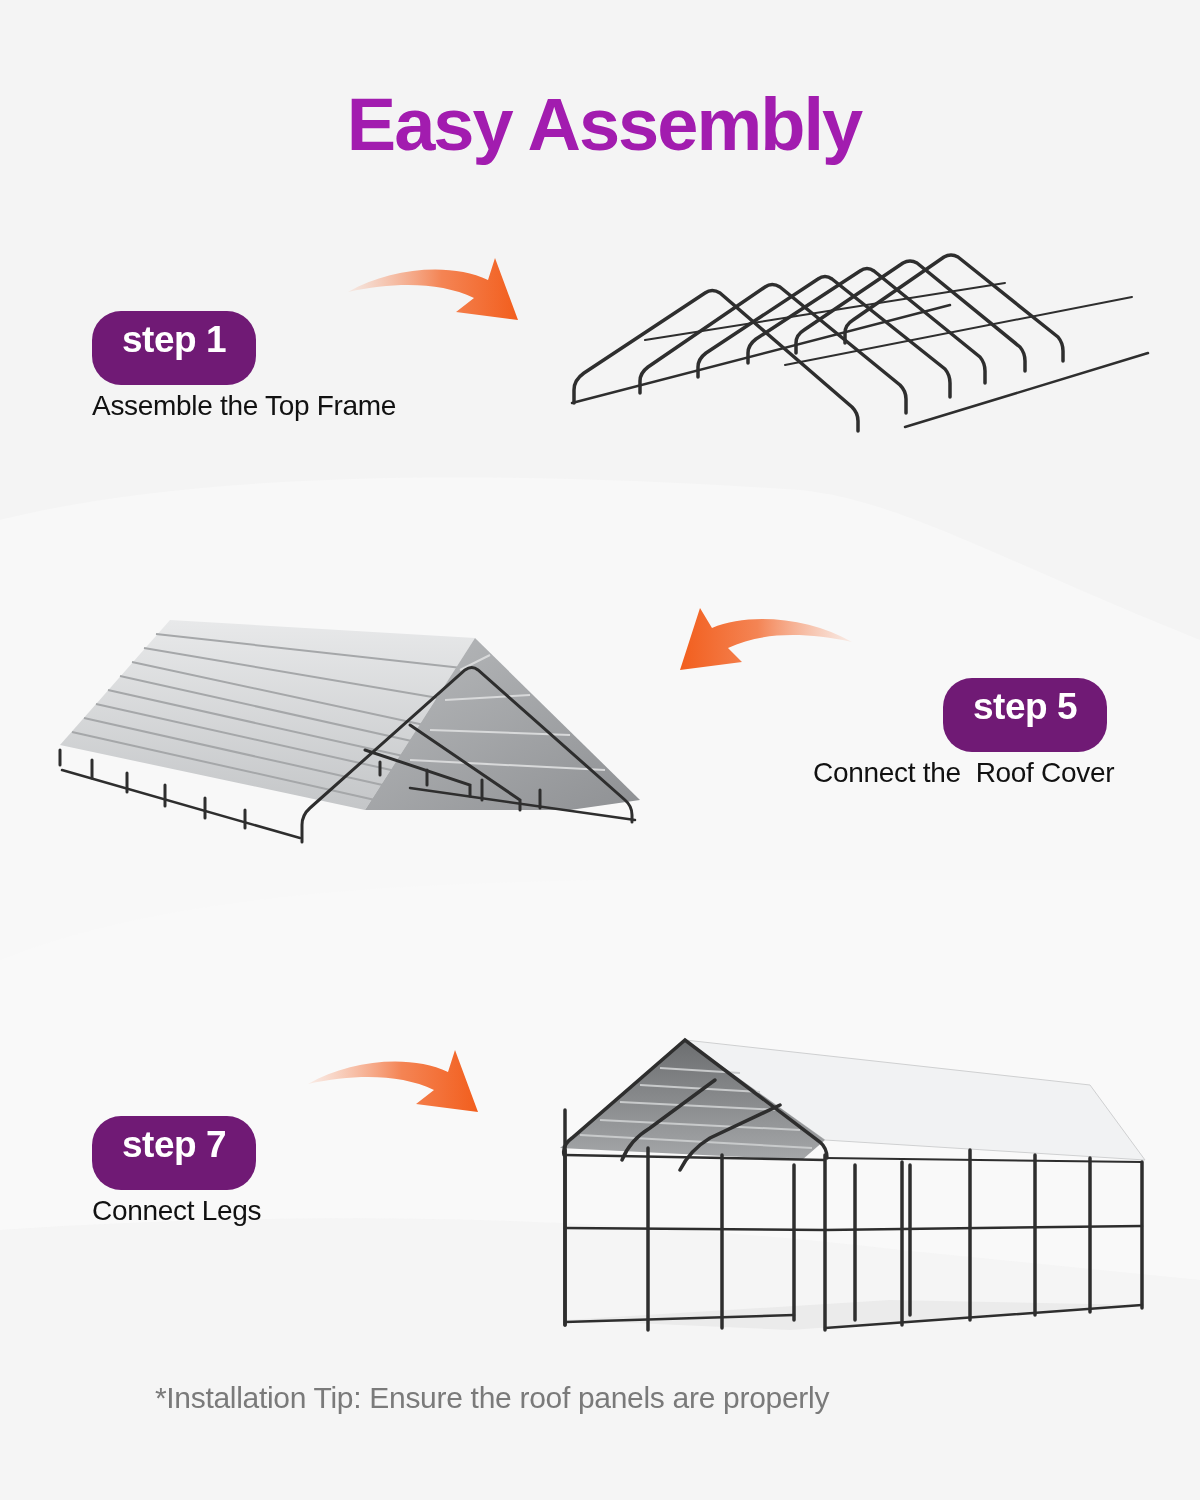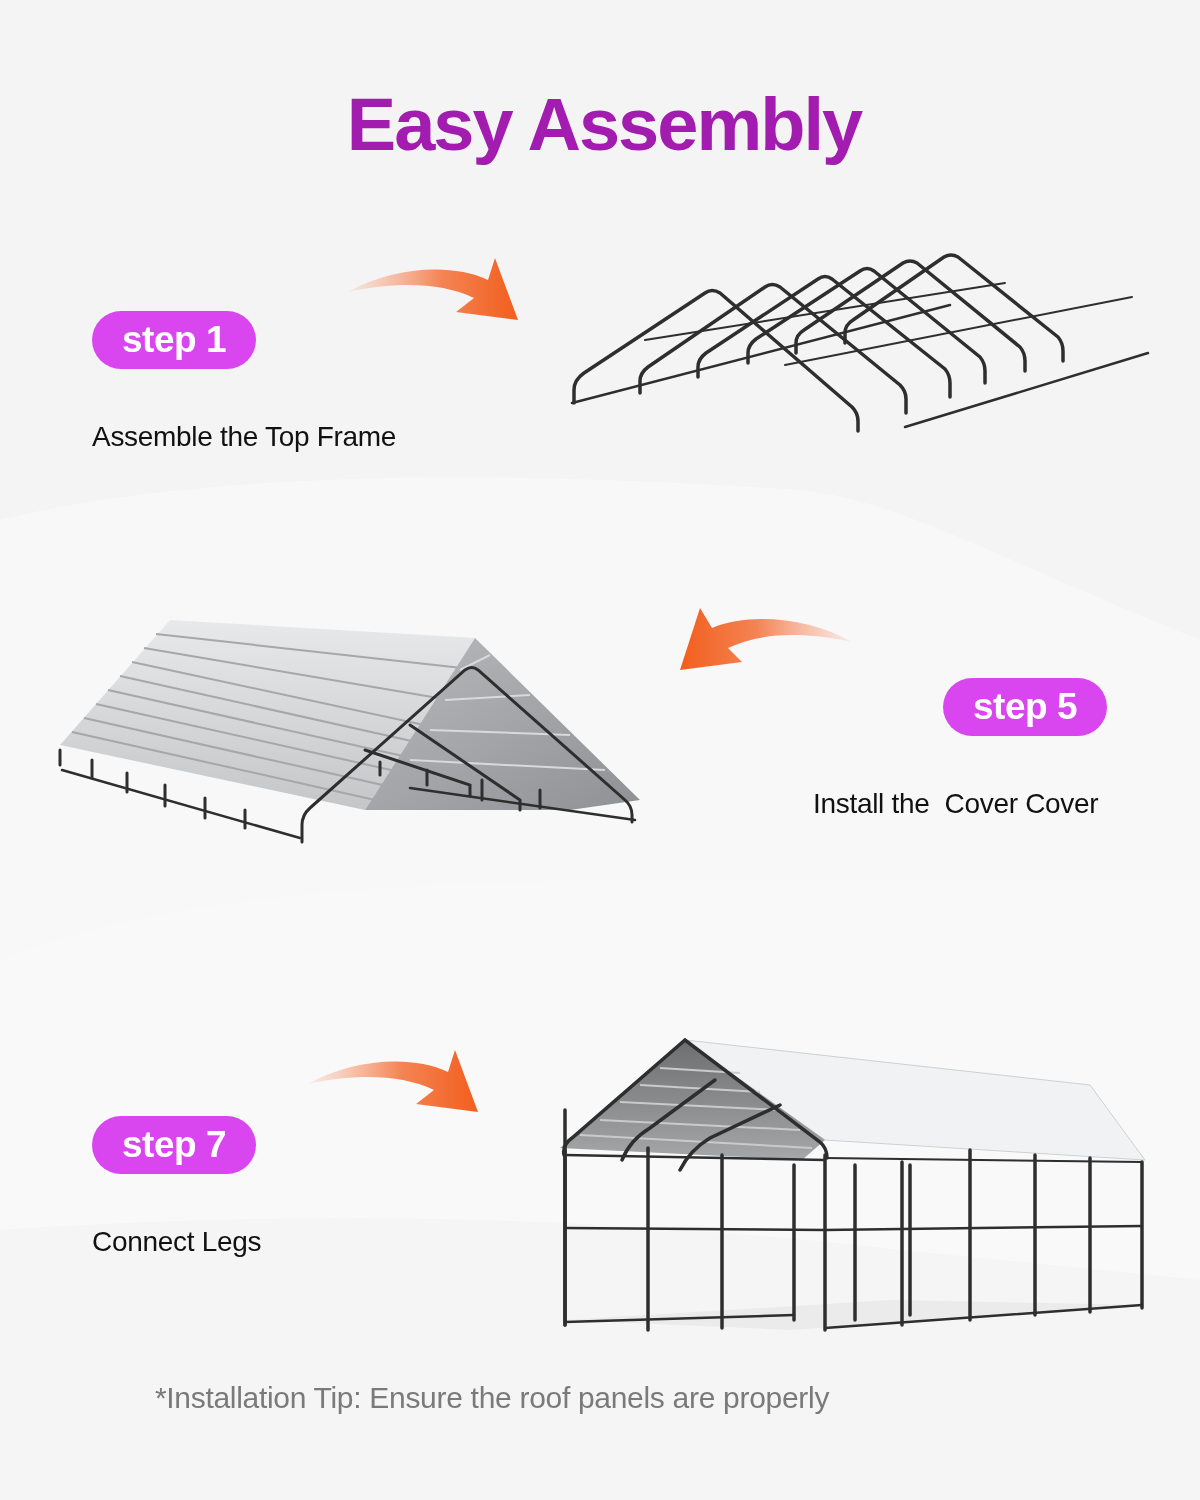--- a/index.html
+++ b/index.html
@@ -8,28 +8,28 @@
       background: #f4f4f4;
       font-family: "Liberation Sans", "DejaVu Sans", sans-serif;
     }
     .bg-layer { position: absolute; left: 0; top: 0; width: 1200px; height: 1500px; }
     .title {
       position: absolute; left: 0; top: 78px; width: 1200px; text-align: center;
       font-size: 74px; font-weight: 700; letter-spacing: -2px;
       color: #a21caf; margin: 4px;
     }
     .pill {
-      position: absolute; height: 58px; border-radius: 29px;
-      background: #d946ef; color: #ffffff;
+      position: absolute; height: 74px; border-radius: 29px;
+      background: #701a75; color: #ffffff;
       font-size: 37px; font-weight: 700; line-height: 58px;
       text-align: center; letter-spacing: -0.5px;
     }
     .caption {
       position: absolute; font-size: 28px; color: #111111;
-      white-space: pre; letter-spacing: -0.3px; margin-top: 31px;
+      white-space: pre; letter-spacing: -0.3px;
     }
     .tip {
       position: absolute; left: 0; top: 1378px; width: 984px; text-align: center;
       font-size: 30px; line-height: 40px; color: #7a7a7a; letter-spacing: -0.3px;
     }
     .illus { position: absolute; }
     .arrow { position: absolute; }
   </style>
 </head>
 <body>
@@ -72,21 +72,21 @@
       <path d="M138 132 L138 122 Q138 114 146 108 L 258 34 Q265 29 272 34 L 385 124 Q 390 130 390 138 L390 152"></path>
       <path d="M188 118 L188 108 Q188 100 196 94 L 300 26 Q307 21 314 26 L 420 112 Q 425 118 425 126 L425 138"></path>
       <path d="M236 108 L236 98 Q236 90 244 85 L 343 18 Q350 14 357 18 L 460 102 Q 465 108 465 116 L465 126"></path>
       <path d="M285 98 L285 88 Q285 80 293 75 L 384 12 Q391 8 398 12 L 498 92 Q 503 98 503 106 L503 116"></path>
     </g>
   </svg>
 </section>
 
 <section>
   <div class="pill" style="left:943px; top:678px; width:164px;">step 5</div>
-  <div class="caption" style="left:813px; top:757px;">Install the  Cover Cover</div>
+  <div class="caption" style="left:813px; top:757px;">Connect the  Roof Cover</div>
 
   <svg class="arrow" style="left:670px; top:600px;" width="190" height="80" viewBox="0 0 190 80">
     <defs>
       <linearGradient id="ag2" x1="1" y1="0" x2="0" y2="0">
         <stop offset="0" stop-color="#f7a27e" stop-opacity="0.15"></stop>
         <stop offset="0.55" stop-color="#f48454"></stop>
         <stop offset="1" stop-color="#f25e1d"></stop>
       </linearGradient>
     </defs>
     <path d="M182 42 C 140 18, 80 12, 42 28 L30 8 L10 70 L72 62 L58 48 C 92 32, 135 32, 182 42 Z" fill="url(#ag2)"></path>

